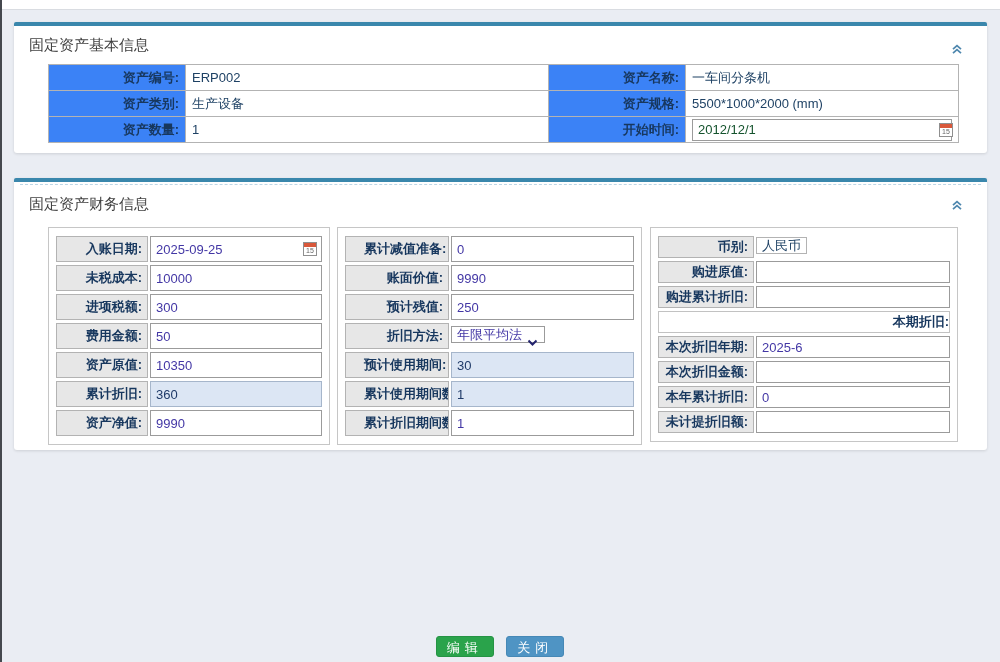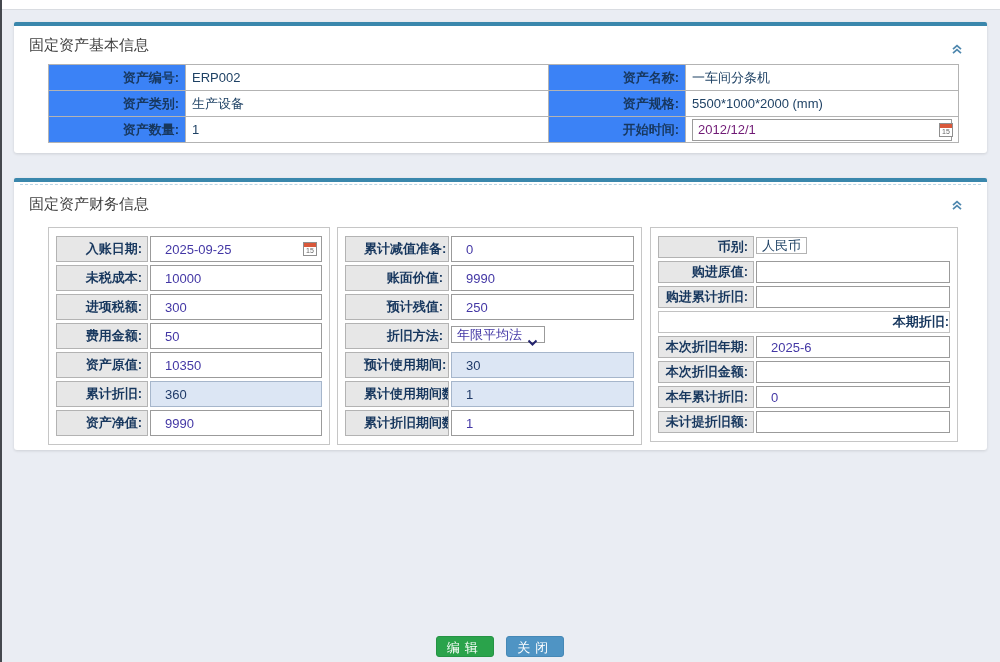--- a/index.html
+++ b/index.html
@@ -32,21 +32,21 @@
   
   table.basic { border-collapse:collapse; margin:9px 0 0 34px; table-layout:fixed; width:910px; }
   table.basic td { height:26px; border:1px solid #b3b3b3; padding:0 6px; overflow:hidden; white-space:nowrap; }
   td.lbl { background:#3b82f6; text-align:right; color:#17375e; font-weight:bold; width:137px; }
   td.val { color:#1e4164; background:#fff; }
   td.w-v1 { width:363px; }
   td.w-v2 { width:273px; }
   td.cellwrap { position:relative; padding:0 2px; }
   td.cellwrap input {
     width:100%; height:22px; border:1px solid #9b9b9b; background:#fff;
-    color:#701a75; font-size:13px; padding:0 22px 0 5px; outline:none;
+    color:#14532d; font-size:13px; padding:0 22px 0 5px; outline:none;
     font-family:inherit;
   }
 
   
   .fin-wrap { display:flex; align-items:flex-start; margin:13px 0 0 34px; }
   .fin-box { border:1px solid #c6c6c6; background:#fff; padding:8px 7px; }
   .box-left  { width:282px; margin-right:7px; }
   .box-mid   { width:305px; margin-right:8px; }
   .box-right { width:308px; }
 
@@ -56,21 +56,21 @@
     background:#e7e7e7; border:1px solid #b3b3b3; color:#17375e; font-weight:bold;
     text-align:right; padding:0 5px; height:26px; line-height:24px;
     white-space:nowrap; overflow:hidden; flex:0 0 auto;
   }
   .box-left  .fin-label { width:92px; }
   .box-mid   .fin-label { width:104px;padding-left:18px; }
   .box-right .fin-label { width:96px; height:22px; line-height:20px; }
   .fin-field { flex:1; position:relative; margin-left:2px; }
   .fin-input {
     width:100%; height:26px; border:1px solid #9b9b9b; background:#fff;
-    color:#4337a5; font-size:13px; padding:0 14px; outline:none; font-family:inherit;
+    color:#4337a5; font-size:13px; padding:0 5px; outline:none; font-family:inherit;
   }
   .box-right .fin-input { height:22px; }
   .fin-input.ro { background:#dce6f4; border-color:#a6b6cb; color:#1f3a68; }
   .date .fin-input { padding-right:22px; }
   .fin-static {
     width:100%; height:22px; line-height:20px; border:1px solid #b3b3b3;
     background:#fff; color:#1e4164; padding:0 5px;
   }
   .fin-span-row {
     width:100%; height:22px; line-height:20px; border:1px solid #c2c2c2;

